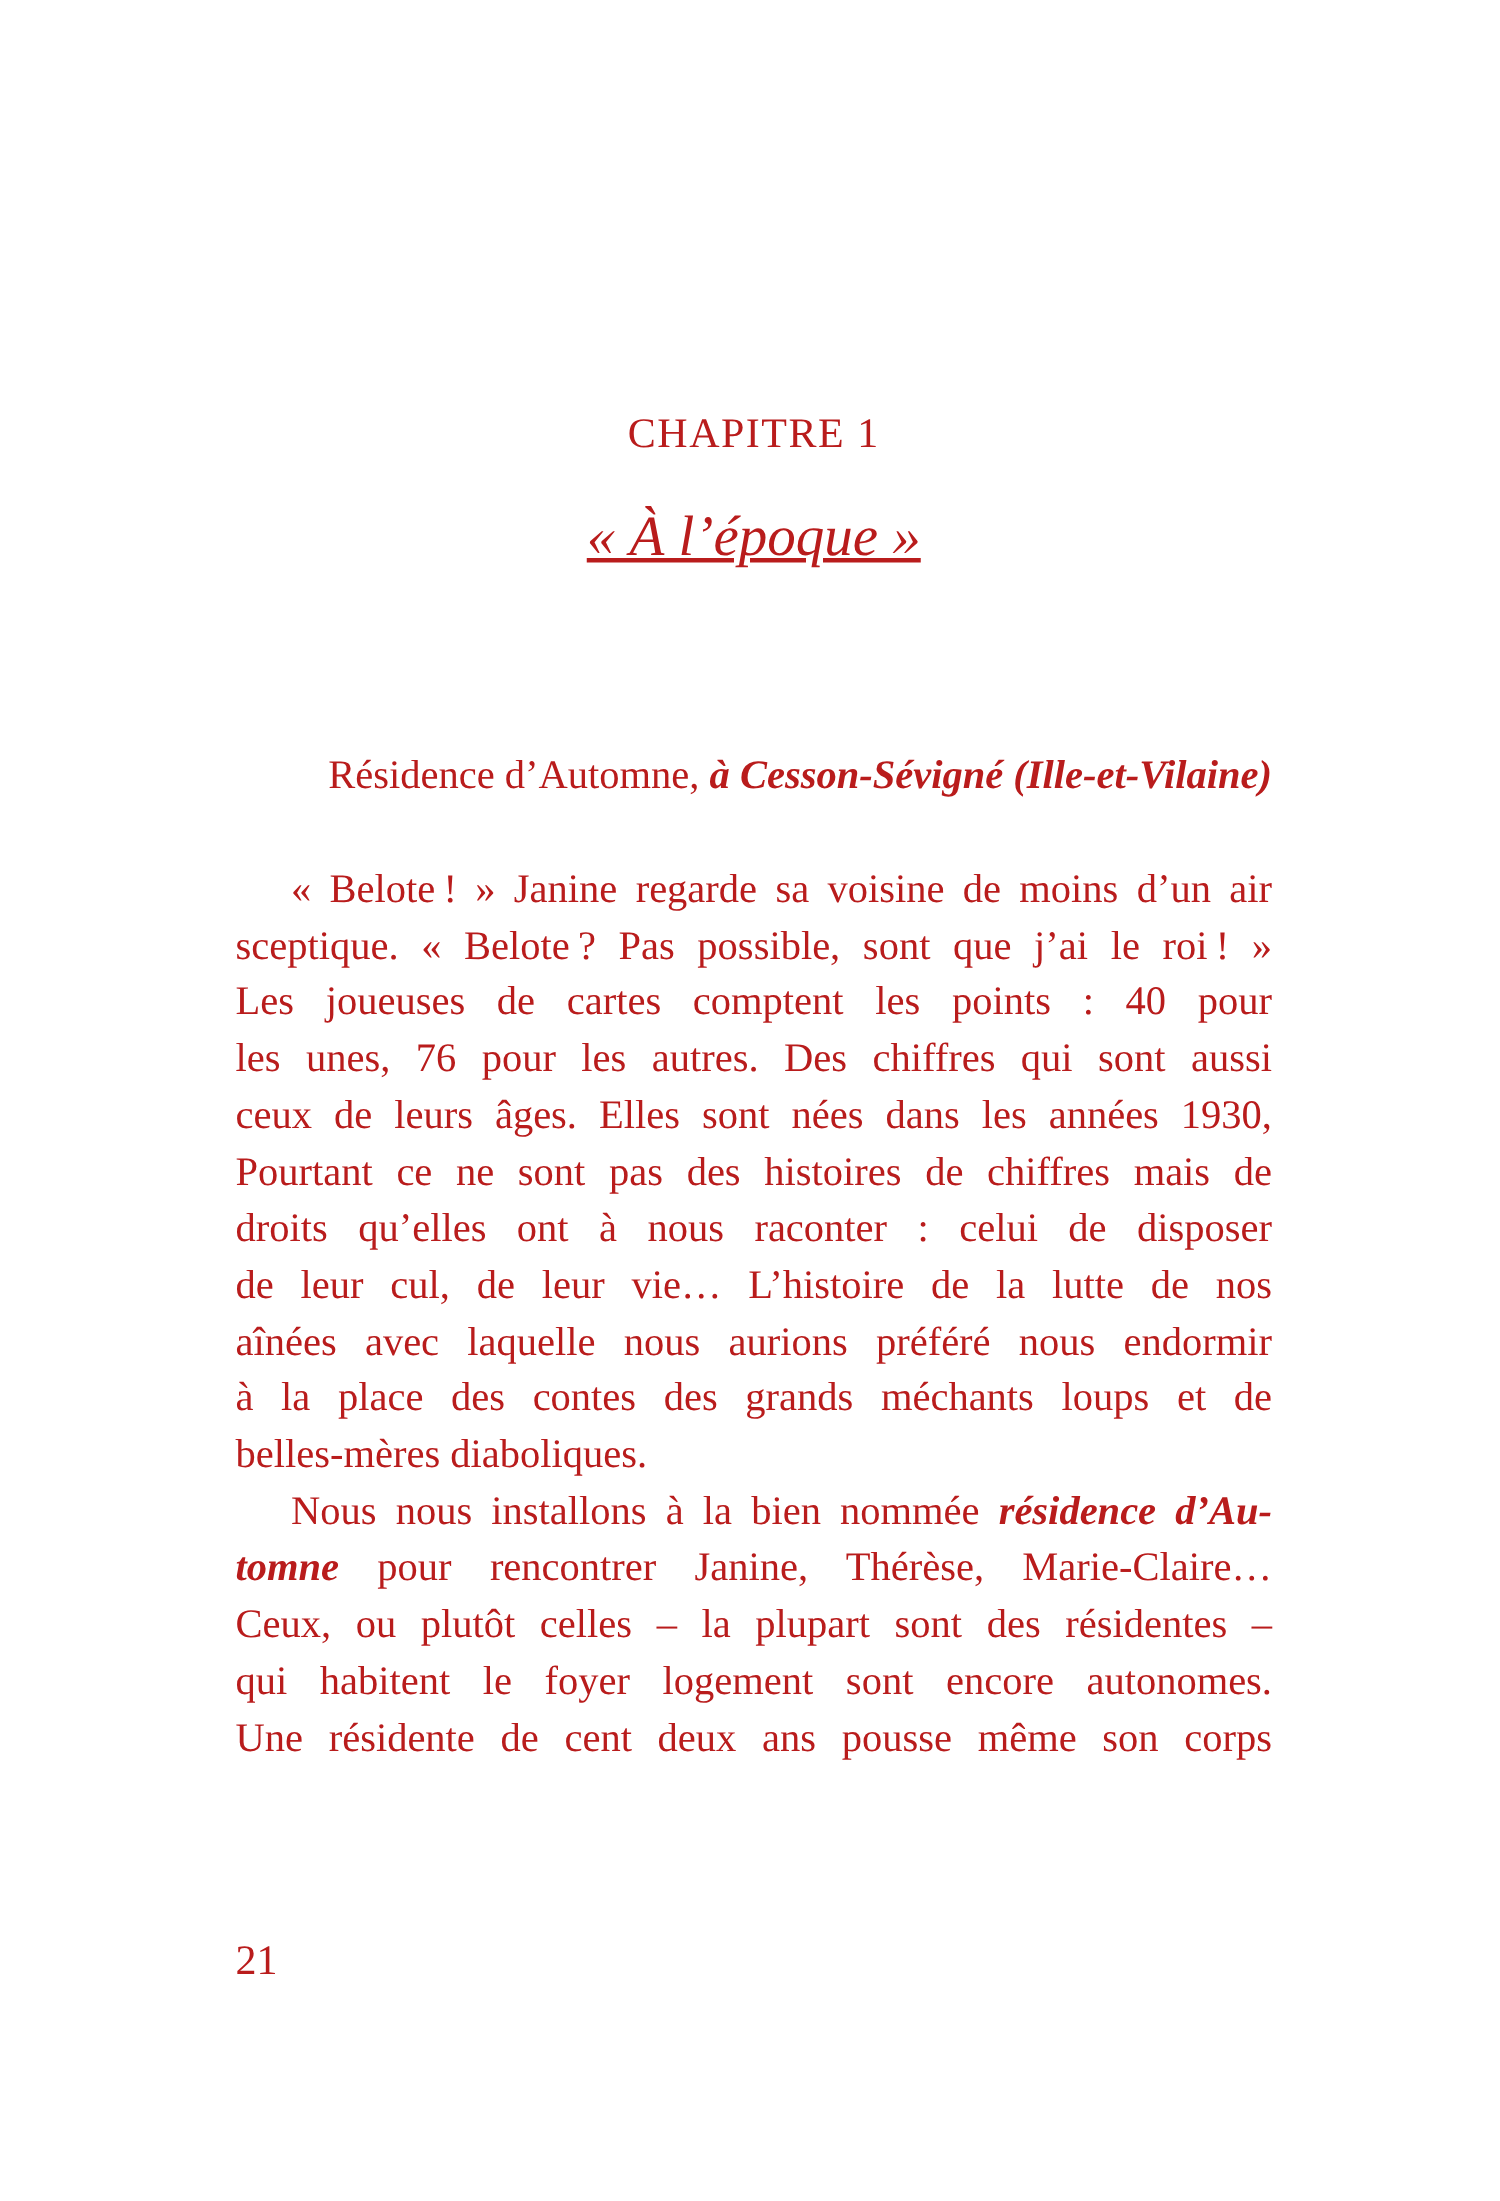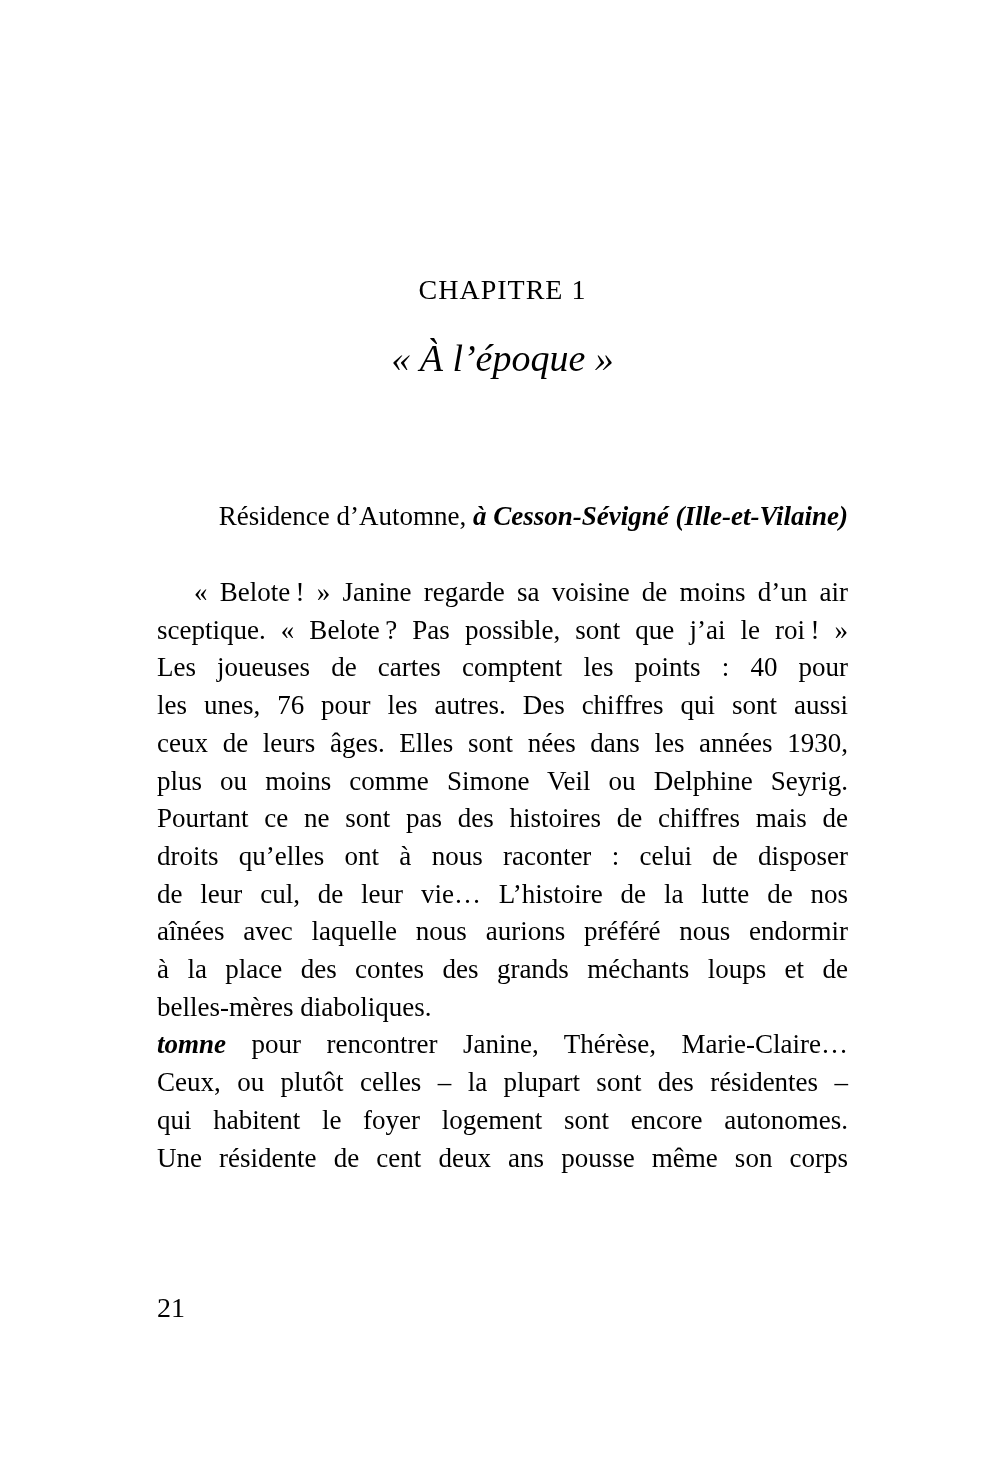--- a/index.html
+++ b/index.html
@@ -3,40 +3,41 @@
 <meta charset="utf-8">
 <style>
   * { margin: 0; padding: 0; box-sizing: border-box; }
   html, body { background: #ffffff; }
   .page {
     position: relative;
     width: 1000px;
     height: 1467px;
     background: #ffffff;
     font-family: "Liberation Serif", "DejaVu Serif", serif;
-    color: #000000;
+    color: #b91c1c;
     overflow: hidden;
   }
   .chapter-label {
     position: absolute;
     top: 274px;
     left: 157px;
     width: 691px;
     text-align: center;
     font-size: 28px;
     letter-spacing: 1px;
   }
   .chapter-title {
     position: absolute;
     top: 336px;
     left: 157px;
     width: 691px;
     text-align: center;
     font-style: italic;
     font-size: 38px;
+    text-decoration: underline;
   }
   .dateline {
     position: absolute;
     top: 501px;
     left: 157px;
     width: 691px;
     text-align: right;
     font-size: 27px;
   }
   .body-text {
@@ -75,27 +76,27 @@
   <div class="dateline">
     <span>Résidence d’Automne, </span><span class="it">à Cesson-Sévigné (Ille-et-Vilaine)</span>
   </div>
 
   <div class="body-text">
       <div class="line just indent"><span>« Belote ! » Janine regarde sa voisine de moins d’un air</span></div>
       <div class="line just"><span>sceptique. « Belote ? Pas possible, sont que j’ai le roi ! »</span></div>
       <div class="line just"><span>Les joueuses de cartes comptent les points : 40 pour</span></div>
       <div class="line just"><span>les unes, 76 pour les autres. Des chiffres qui sont aussi</span></div>
       <div class="line just"><span>ceux de leurs âges. Elles sont nées dans les années 1930,</span></div>
-      <div class="line just"><span>plus ou moins comme Simone Veil ou Delphine Seyrig.</span></div>
       <div class="line just"><span>Pourtant ce ne sont pas des histoires de chiffres mais de</span></div>
       <div class="line just"><span>droits qu’elles ont à nous raconter : celui de disposer</span></div>
       <div class="line just"><span>de leur cul, de leur vie… L’histoire de la lutte de nos</span></div>
       <div class="line just"><span>aînées avec laquelle nous aurions préféré nous endormir</span></div>
       <div class="line just"><span>à la place des contes des grands méchants loups et de</span></div>
       <div class="line"><span>belles-mères diaboliques.</span></div>
+      <div class="line just indent"><span>Nous nous installons à la bien nommée </span><span class="it">résidence d’Au-</span></div>
       <div class="line just"><span class="it">tomne</span><span> pour rencontrer Janine, Thérèse, Marie-Claire…</span></div>
       <div class="line just"><span>Ceux, ou plutôt celles – la plupart sont des résidentes –</span></div>
       <div class="line just"><span>qui habitent le foyer logement sont encore autonomes.</span></div>
       <div class="line just"><span>Une résidente de cent deux ans pousse même son corps</span></div>
     </div>
 
   <div class="page-number">21</div>
 
 </div>
 

